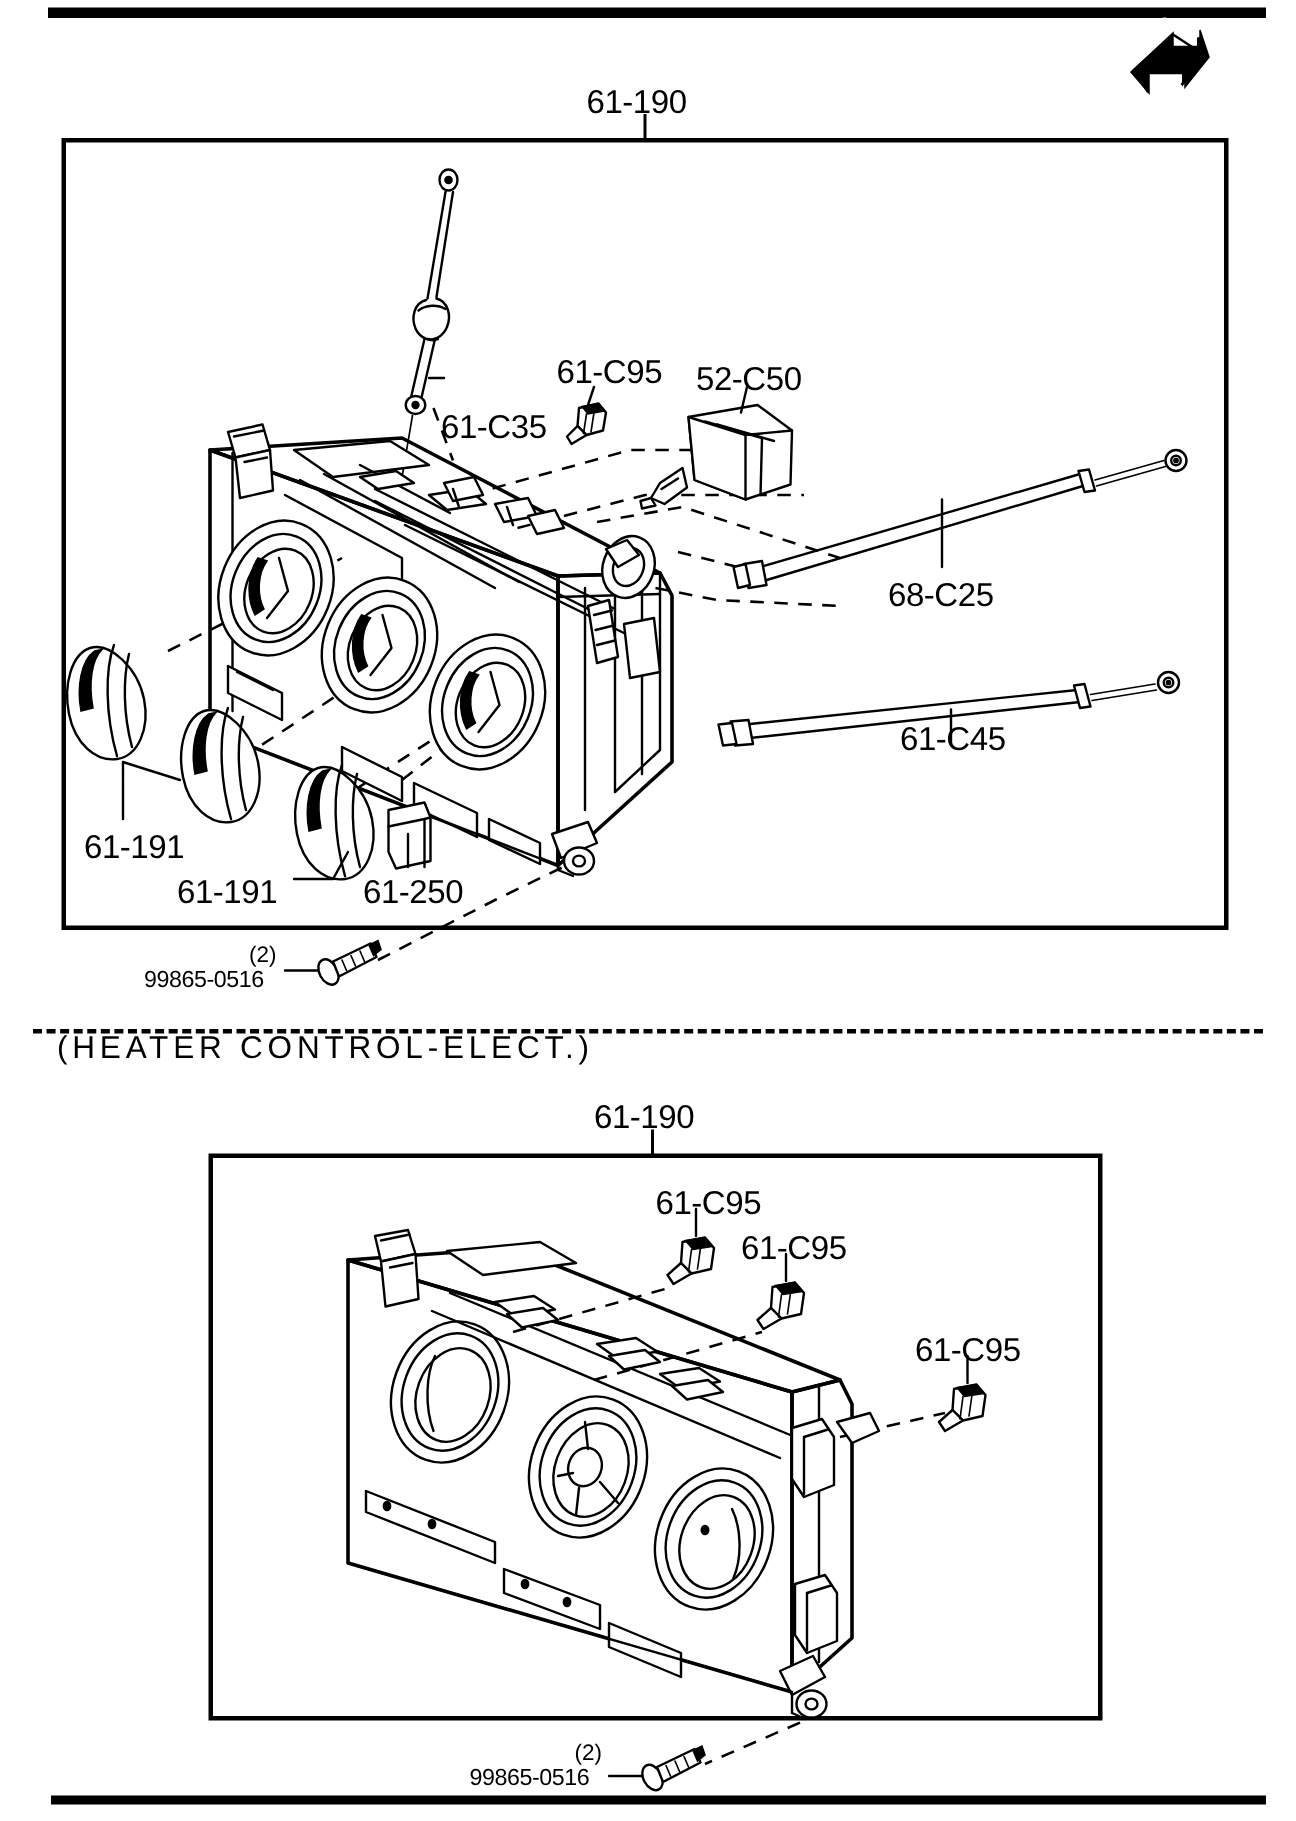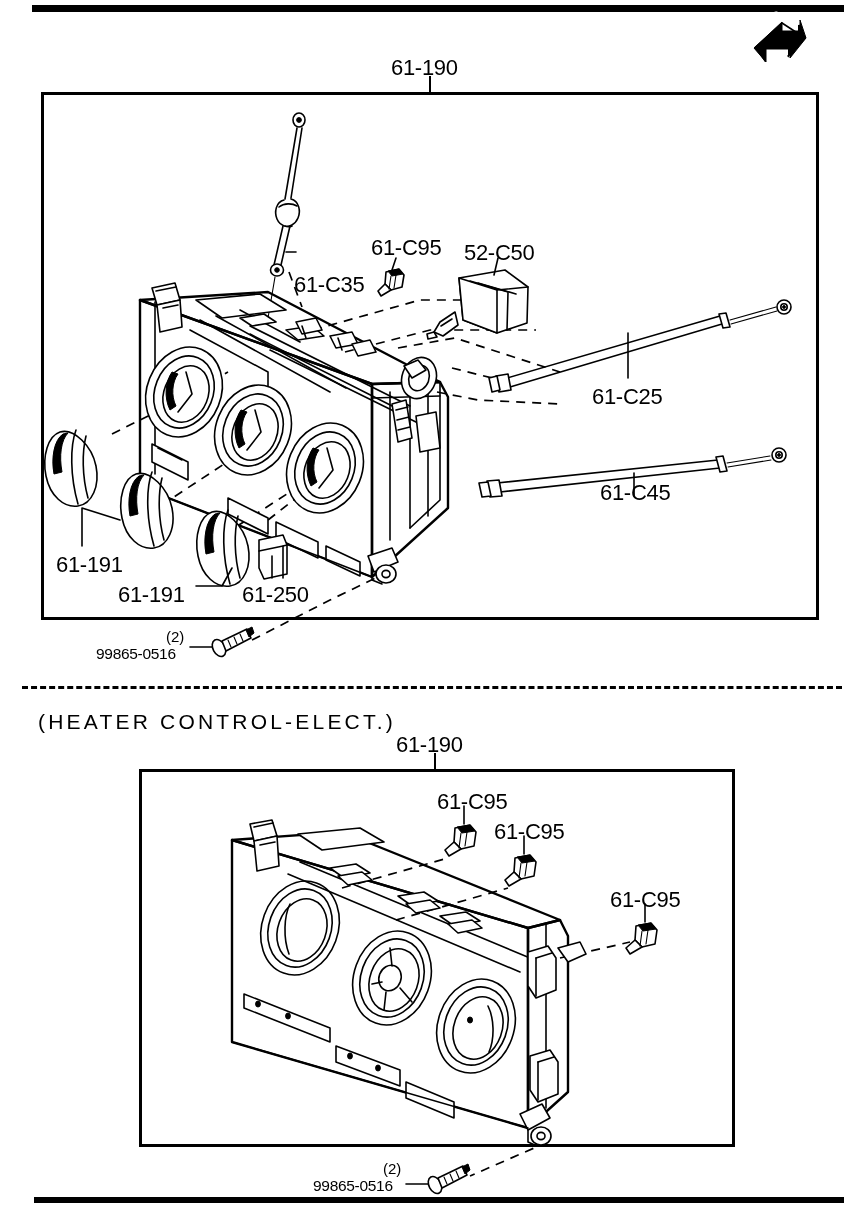--- a/index.html
+++ b/index.html
@@ -21,21 +21,21 @@
     border-top:3px dashed #000;
   }
 
   
   .section-title{
     position:absolute;font-size:21px;letter-spacing:3.2px;
     font-family:"Liberation Sans", sans-serif;white-space:nowrap;
     font-weight:400;
   }
   #title-mecha{left:38px;top:18px;}
-  #title-elect{left:38px;top:710px;text-align:right;}
+  #title-elect{left:38px;top:687px;text-align:right;}
 
   
   .callout{
     position:absolute;font-size:22px;white-space:nowrap;
     font-family:"Liberation Sans", sans-serif;letter-spacing:-0.3px;
   }
   .callout.sm{font-size:15.5px;}
   .qty{position:absolute;font-size:15px;}
 
   
@@ -287,21 +287,21 @@
       <path class="ln-t" d="M234 637 L237 644"></path>
       <path class="ln-t" d="M240 634 L243 641"></path>
       <path class="fill-k" d="M246 630 L252 627 L254 633 L249 637 Z"></path>
     </g>
     <path class="ln" d="M190 647 L212 647"></path>
   </svg>
 
   <div class="callout" style="left:294px;top:244px;margin-top:28px;">61-C35</div>
   <div class="callout" style="left:371px;top:235px;">61-C95</div>
   <div class="callout" style="left:464px;top:240px;">52-C50</div>
-  <div class="callout" style="left:592px;top:384px;">61-C25</div>
+  <div class="callout" style="left:592px;top:384px;">68-C25</div>
   <div class="callout" style="left:600px;top:480px;">61-C45</div>
   <div class="callout" style="left:56px;top:552px;">61-191</div>
   <div class="callout" style="left:118px;top:582px;">61-191</div>
   <div class="callout" style="left:242px;top:582px;">61-250</div>
   <div class="callout sm" style="left:96px;top:645px;">99865-0516</div>
   <div class="qty" style="left:166px;top:628px;">(2)</div>
 
   <svg style="position:absolute;left:0;top:0;" width="864" height="700" viewBox="0 0 864 700">
     <path class="ln" d="M82 546 L82 508 L120 520"></path>
     <path class="ln" d="M196 586 L222 586 L232 568"></path>

